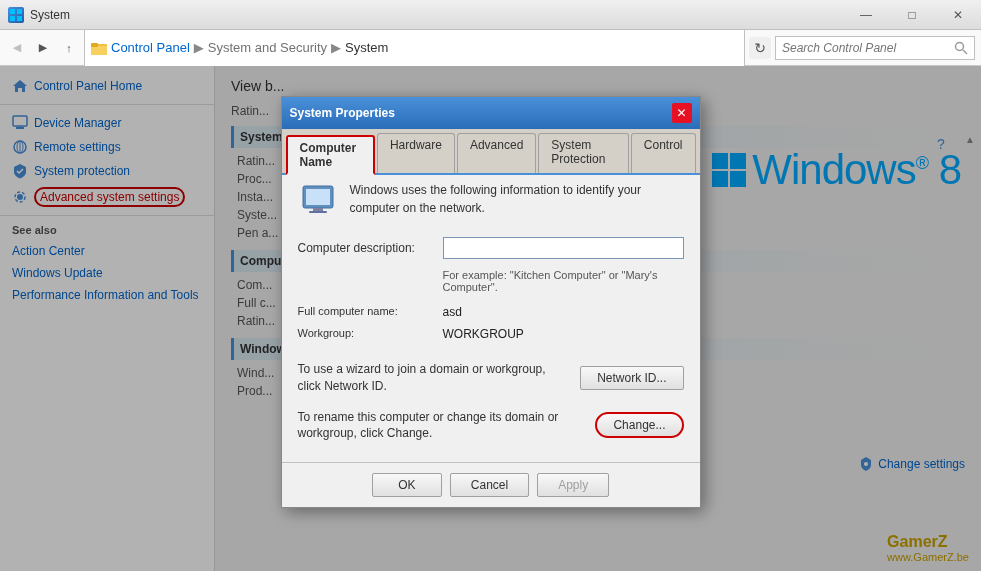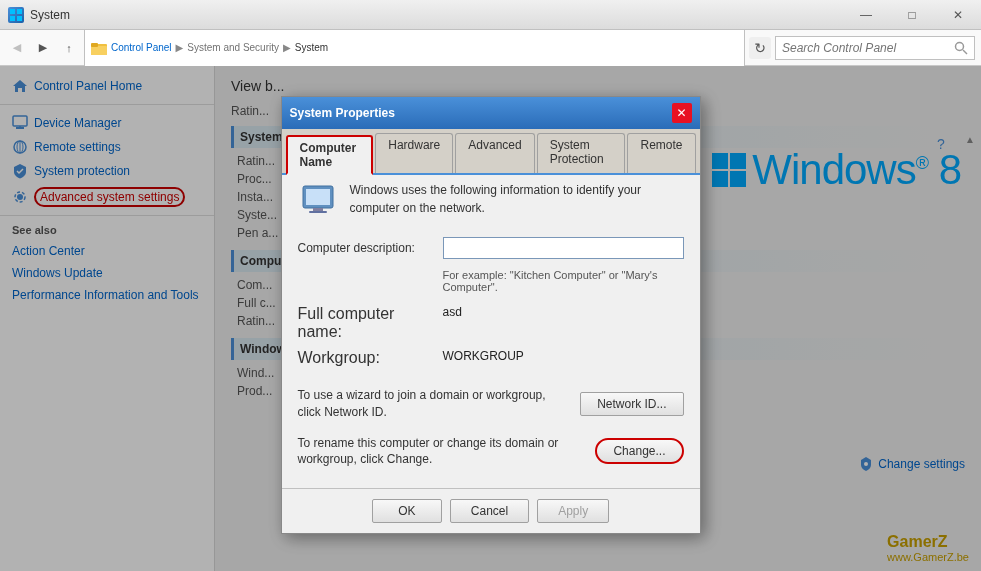--- a/index.html
+++ b/index.html
@@ -84,21 +84,21 @@
     }
     .nav-btn.disabled { color: #c0c0c0; cursor: default; }
     .address-path {
       flex: 1;
       height: 38px;
       border: 1px solid #c0c0c0;
       background: white;
       display: flex;
       align-items: center;
       padding: 8px 6px;
-      font-size: 10px;
+      font-size: 13px;
       color: #333;
       gap: 4px;
     }
     .path-separator { color: #888; }
     .search-box {
       width: 200px;
       height: 24px;
       border: 1px solid #c0c0c0;
       background: white;
       display: flex;
@@ -344,21 +344,21 @@
       color: #555;
       margin-left: 145px;
       margin-bottom: 12px;
     }
     .dialog-info-row {
       display: flex;
       margin-bottom: 8px;
     }
     .dialog-info-label {
       width: 145px;
-      font-size: 16px;
+      font-size: 11px;
       color: #333;
       flex-shrink: 0;
     }
     .dialog-info-value {
       font-size: 12px;
       color: #222;
     }
     .dialog-btn {
       padding: 4px 16px;
       border: 1px solid #a0a0a0;
@@ -624,21 +624,21 @@
       <div class="dialog-tab">
         <span>Hardware</span>
       </div>
       <div class="dialog-tab">
         <span>Advanced</span>
       </div>
       <div class="dialog-tab">
         <span>System Protection</span>
       </div>
       <div class="dialog-tab">
-        <span>Remote</span>
+        <span>Control</span>
       </div>
     </div>
 
     <div class="dialog-body">
       <div class="dialog-header-row">
         <div class="dialog-computer-icon">
           <svg width="38" height="38" viewBox="0 0 38 38">
             <rect x="4" y="4" width="30" height="22" rx="2" fill="#6090c0" stroke="#4070a0" stroke-width="1"></rect>
             <rect x="7" y="7" width="24" height="16" fill="#c8e0f8"></rect>
             <rect x="14" y="26" width="10" height="3" fill="#8080a0"></rect>

